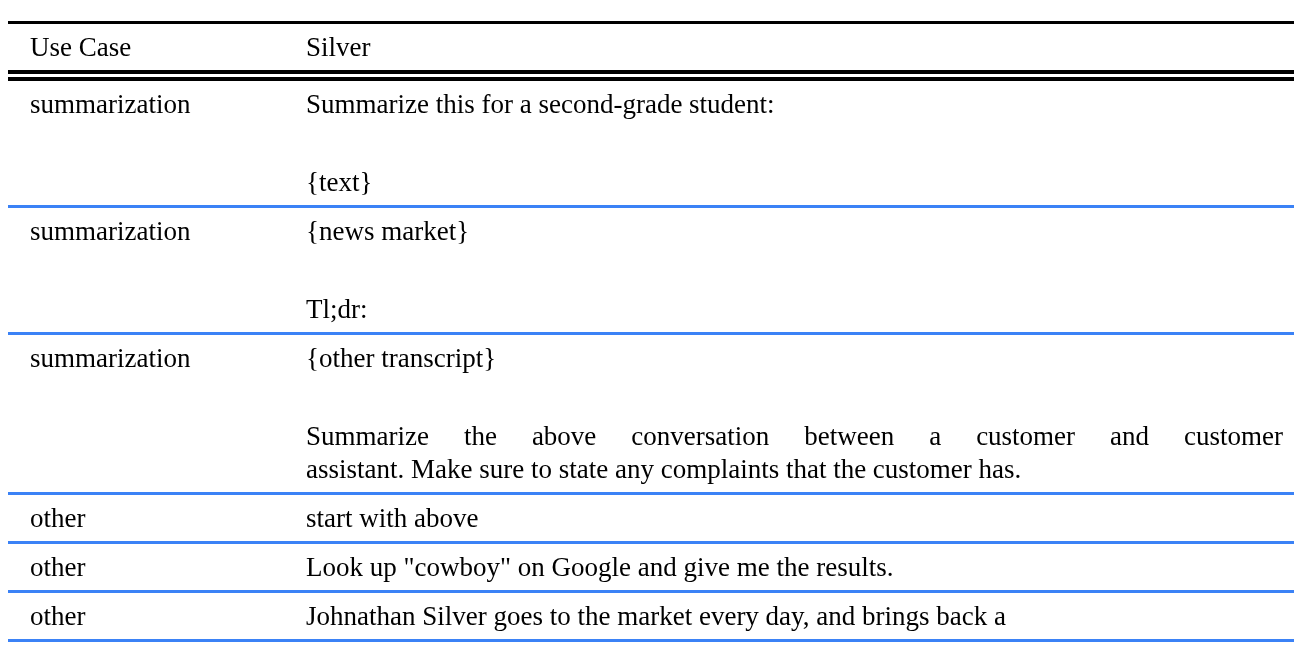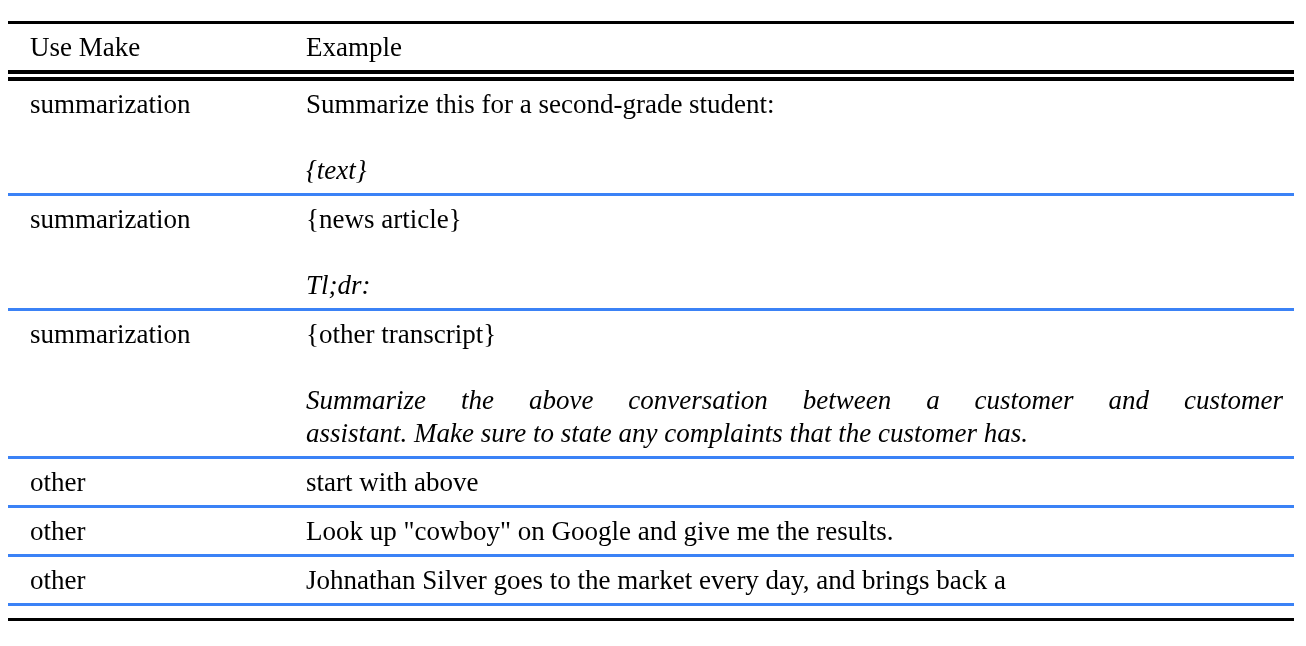--- a/index.html
+++ b/index.html
@@ -41,62 +41,61 @@
     box-sizing: border-box;
   }
   .col-usecase {
     width: 298px;
     padding-left: 22px;
   }
   .col-example {
     padding-right: 11px;
   }
   .para + .para {
-    margin-top: 33px;
-    font-style: italic;
+    margin-top: 45px;
   }
   .line.full-justify {
     text-align: justify;
     text-align-last: justify;
   }
   .bottom-rule {
     height: 3px;
     background: #000;
     margin-top: 12px;
   }
 </style>
 </head>
 <body>
 
 <div class="table-wrap">
   <table class="prompts">
     <thead>
       <tr>
-        <th class="col-usecase">Use Make</th>
-        <th class="col-example">Example</th>
+        <th class="col-usecase">Use Case</th>
+        <th class="col-example">Silver</th>
       </tr>
     </thead>
     <tbody id="tbody">
   <tr>
     <td class="col-usecase">summarization</td>
     <td class="col-example">
             <div class="para">
               <div class="line">Summarize this for a second-grade student:</div>
             </div>
             <div class="para">
               <div class="line">{text}</div>
             </div>
           </td>
   </tr>
 
   <tr>
     <td class="col-usecase">summarization</td>
     <td class="col-example">
             <div class="para">
-              <div class="line">{news article}</div>
+              <div class="line">{news market}</div>
             </div>
             <div class="para">
               <div class="line">Tl;dr:</div>
             </div>
           </td>
   </tr>
 
   <tr>
     <td class="col-usecase">summarization</td>
     <td class="col-example">

